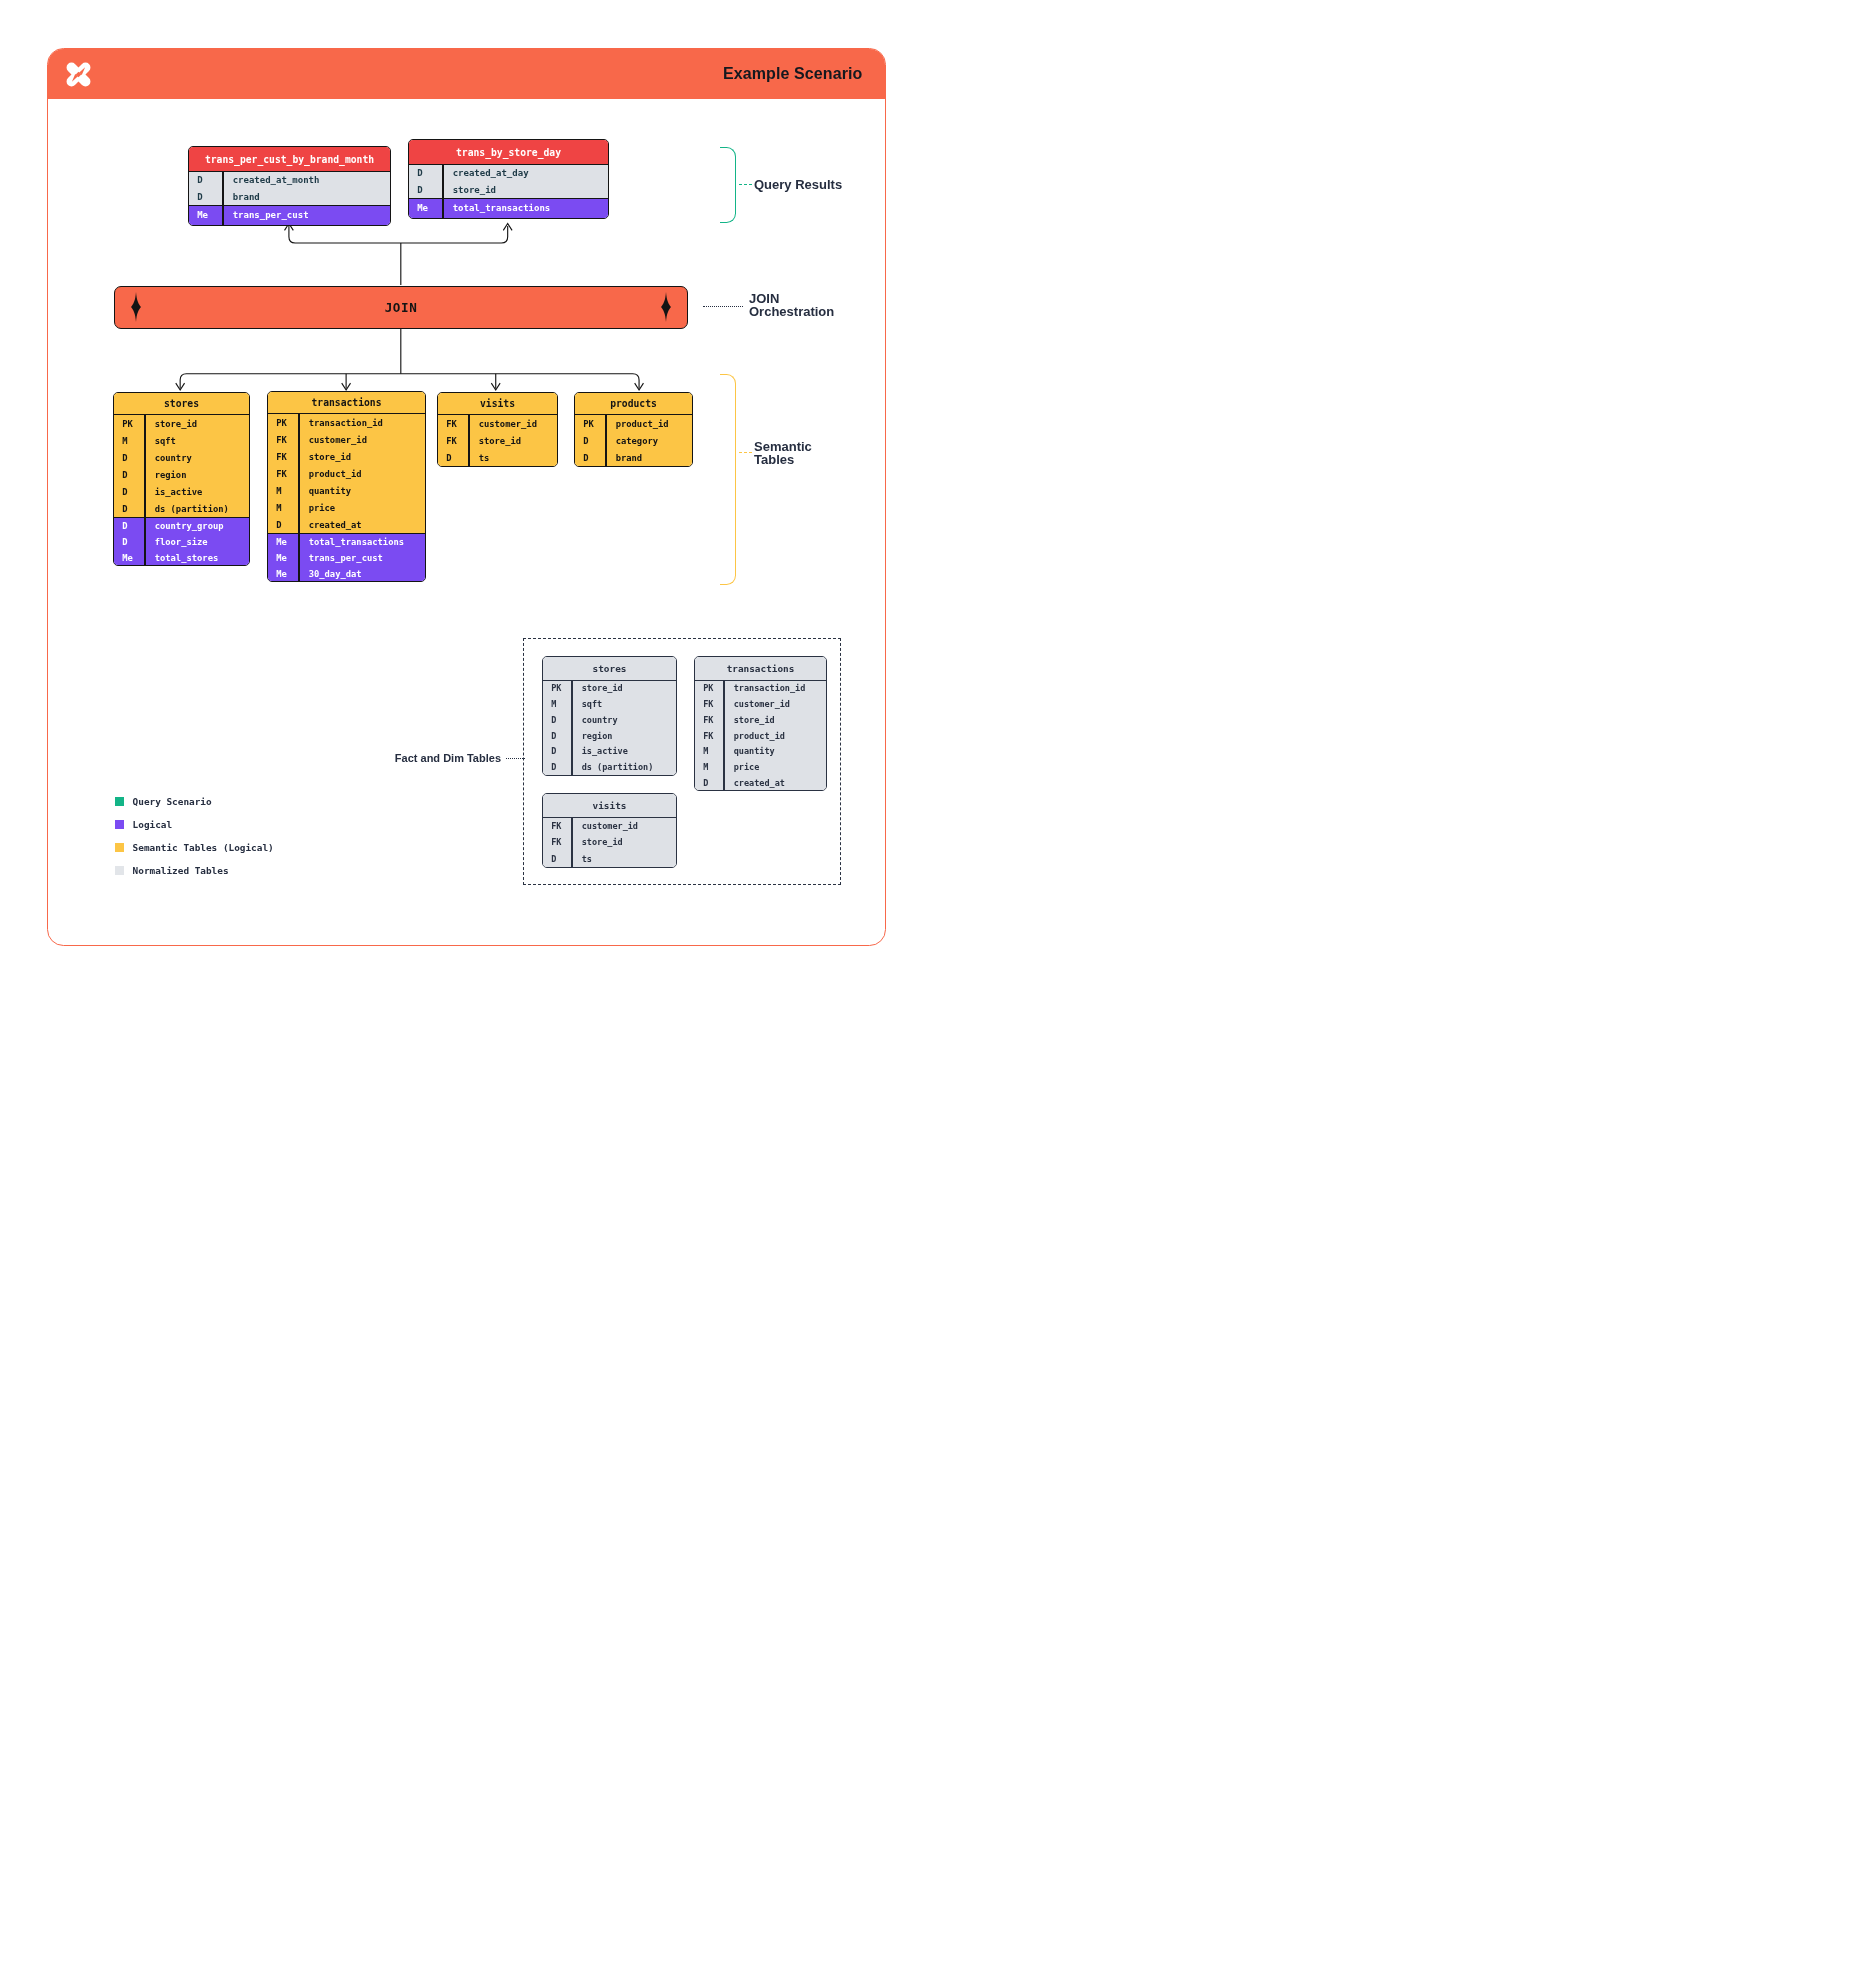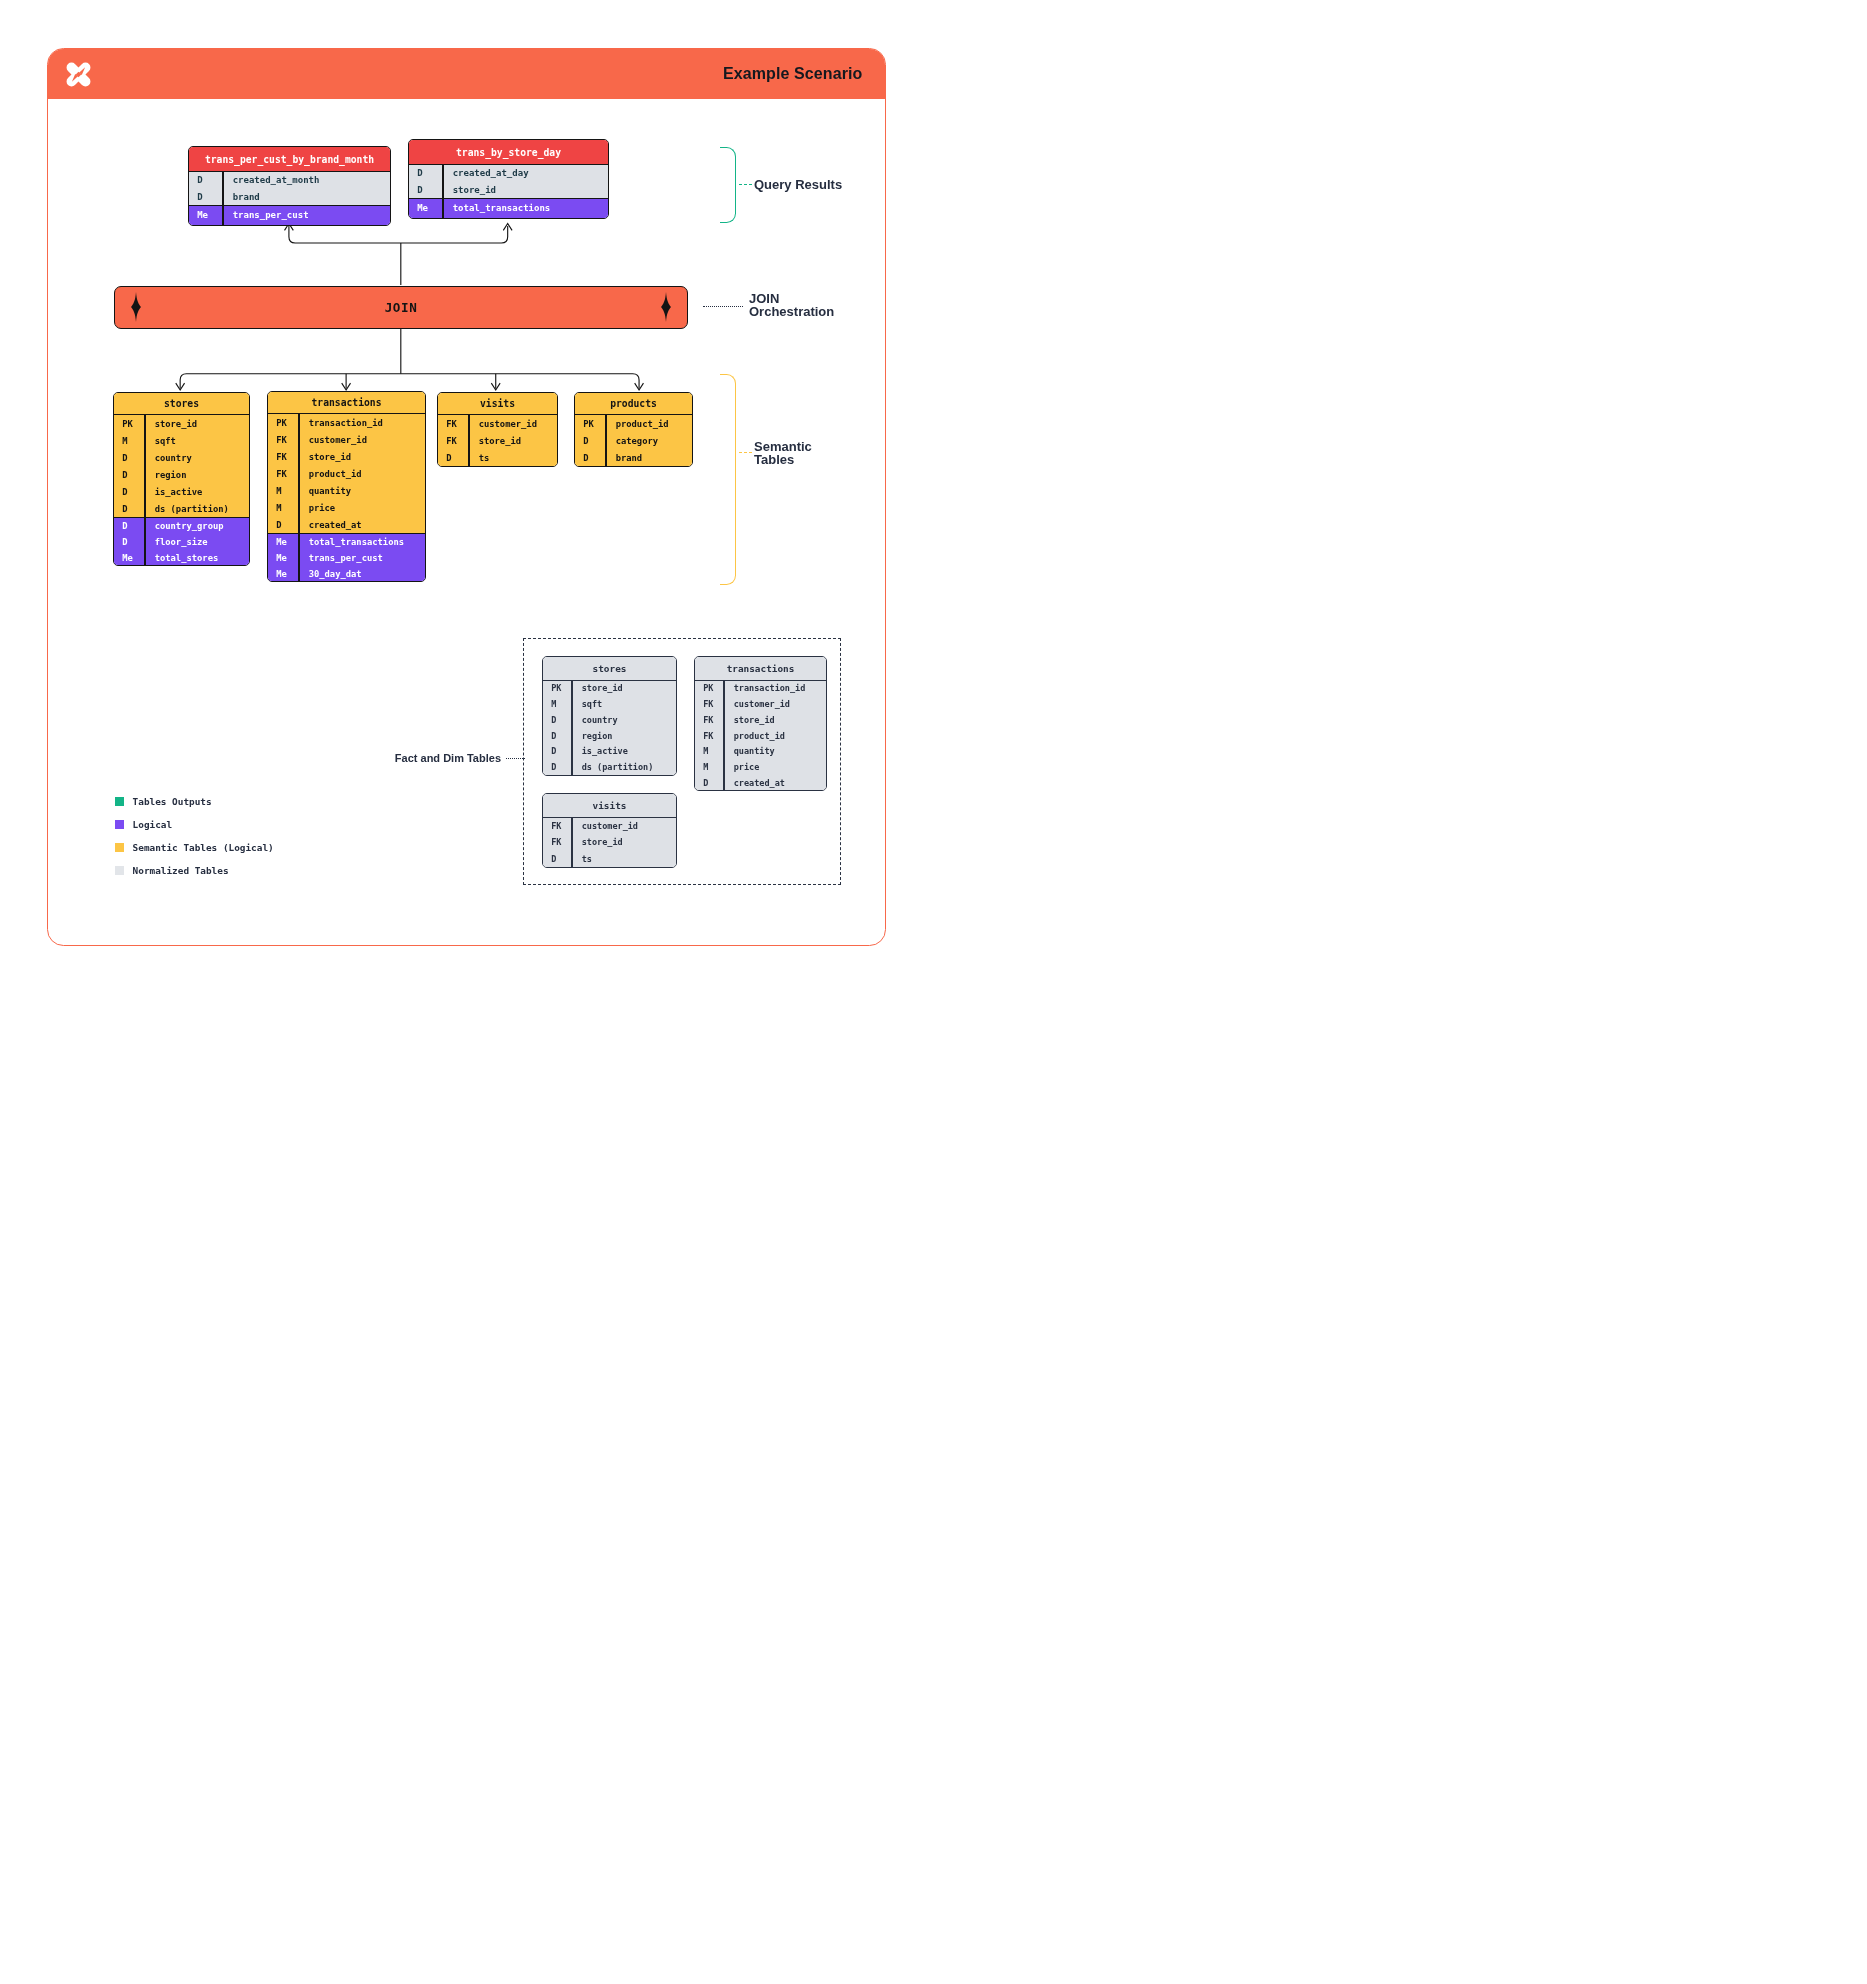--- a/index.html
+++ b/index.html
@@ -401,21 +401,21 @@
             <span class="tname">ts</span>
           </div>
         </div>
       </div>
     <div class="anno fd">Fact and Dim Tables</div>
     <div class="dash n2"></div>
 
     <div class="legend">
         <div class="litem">
           <span class="swatch" style="background: rgb(19, 180, 135);"></span>
-          <span class="ltext">Tables Outputs</span>
+          <span class="ltext">Query Scenario</span>
         </div>
         <div class="litem">
           <span class="swatch" style="background: rgb(123, 75, 242);"></span>
           <span class="ltext">Logical</span>
         </div>
         <div class="litem">
           <span class="swatch" style="background: rgb(252, 197, 69);"></span>
           <span class="ltext">Semantic Tables (Logical)</span>
         </div>
         <div class="litem">

